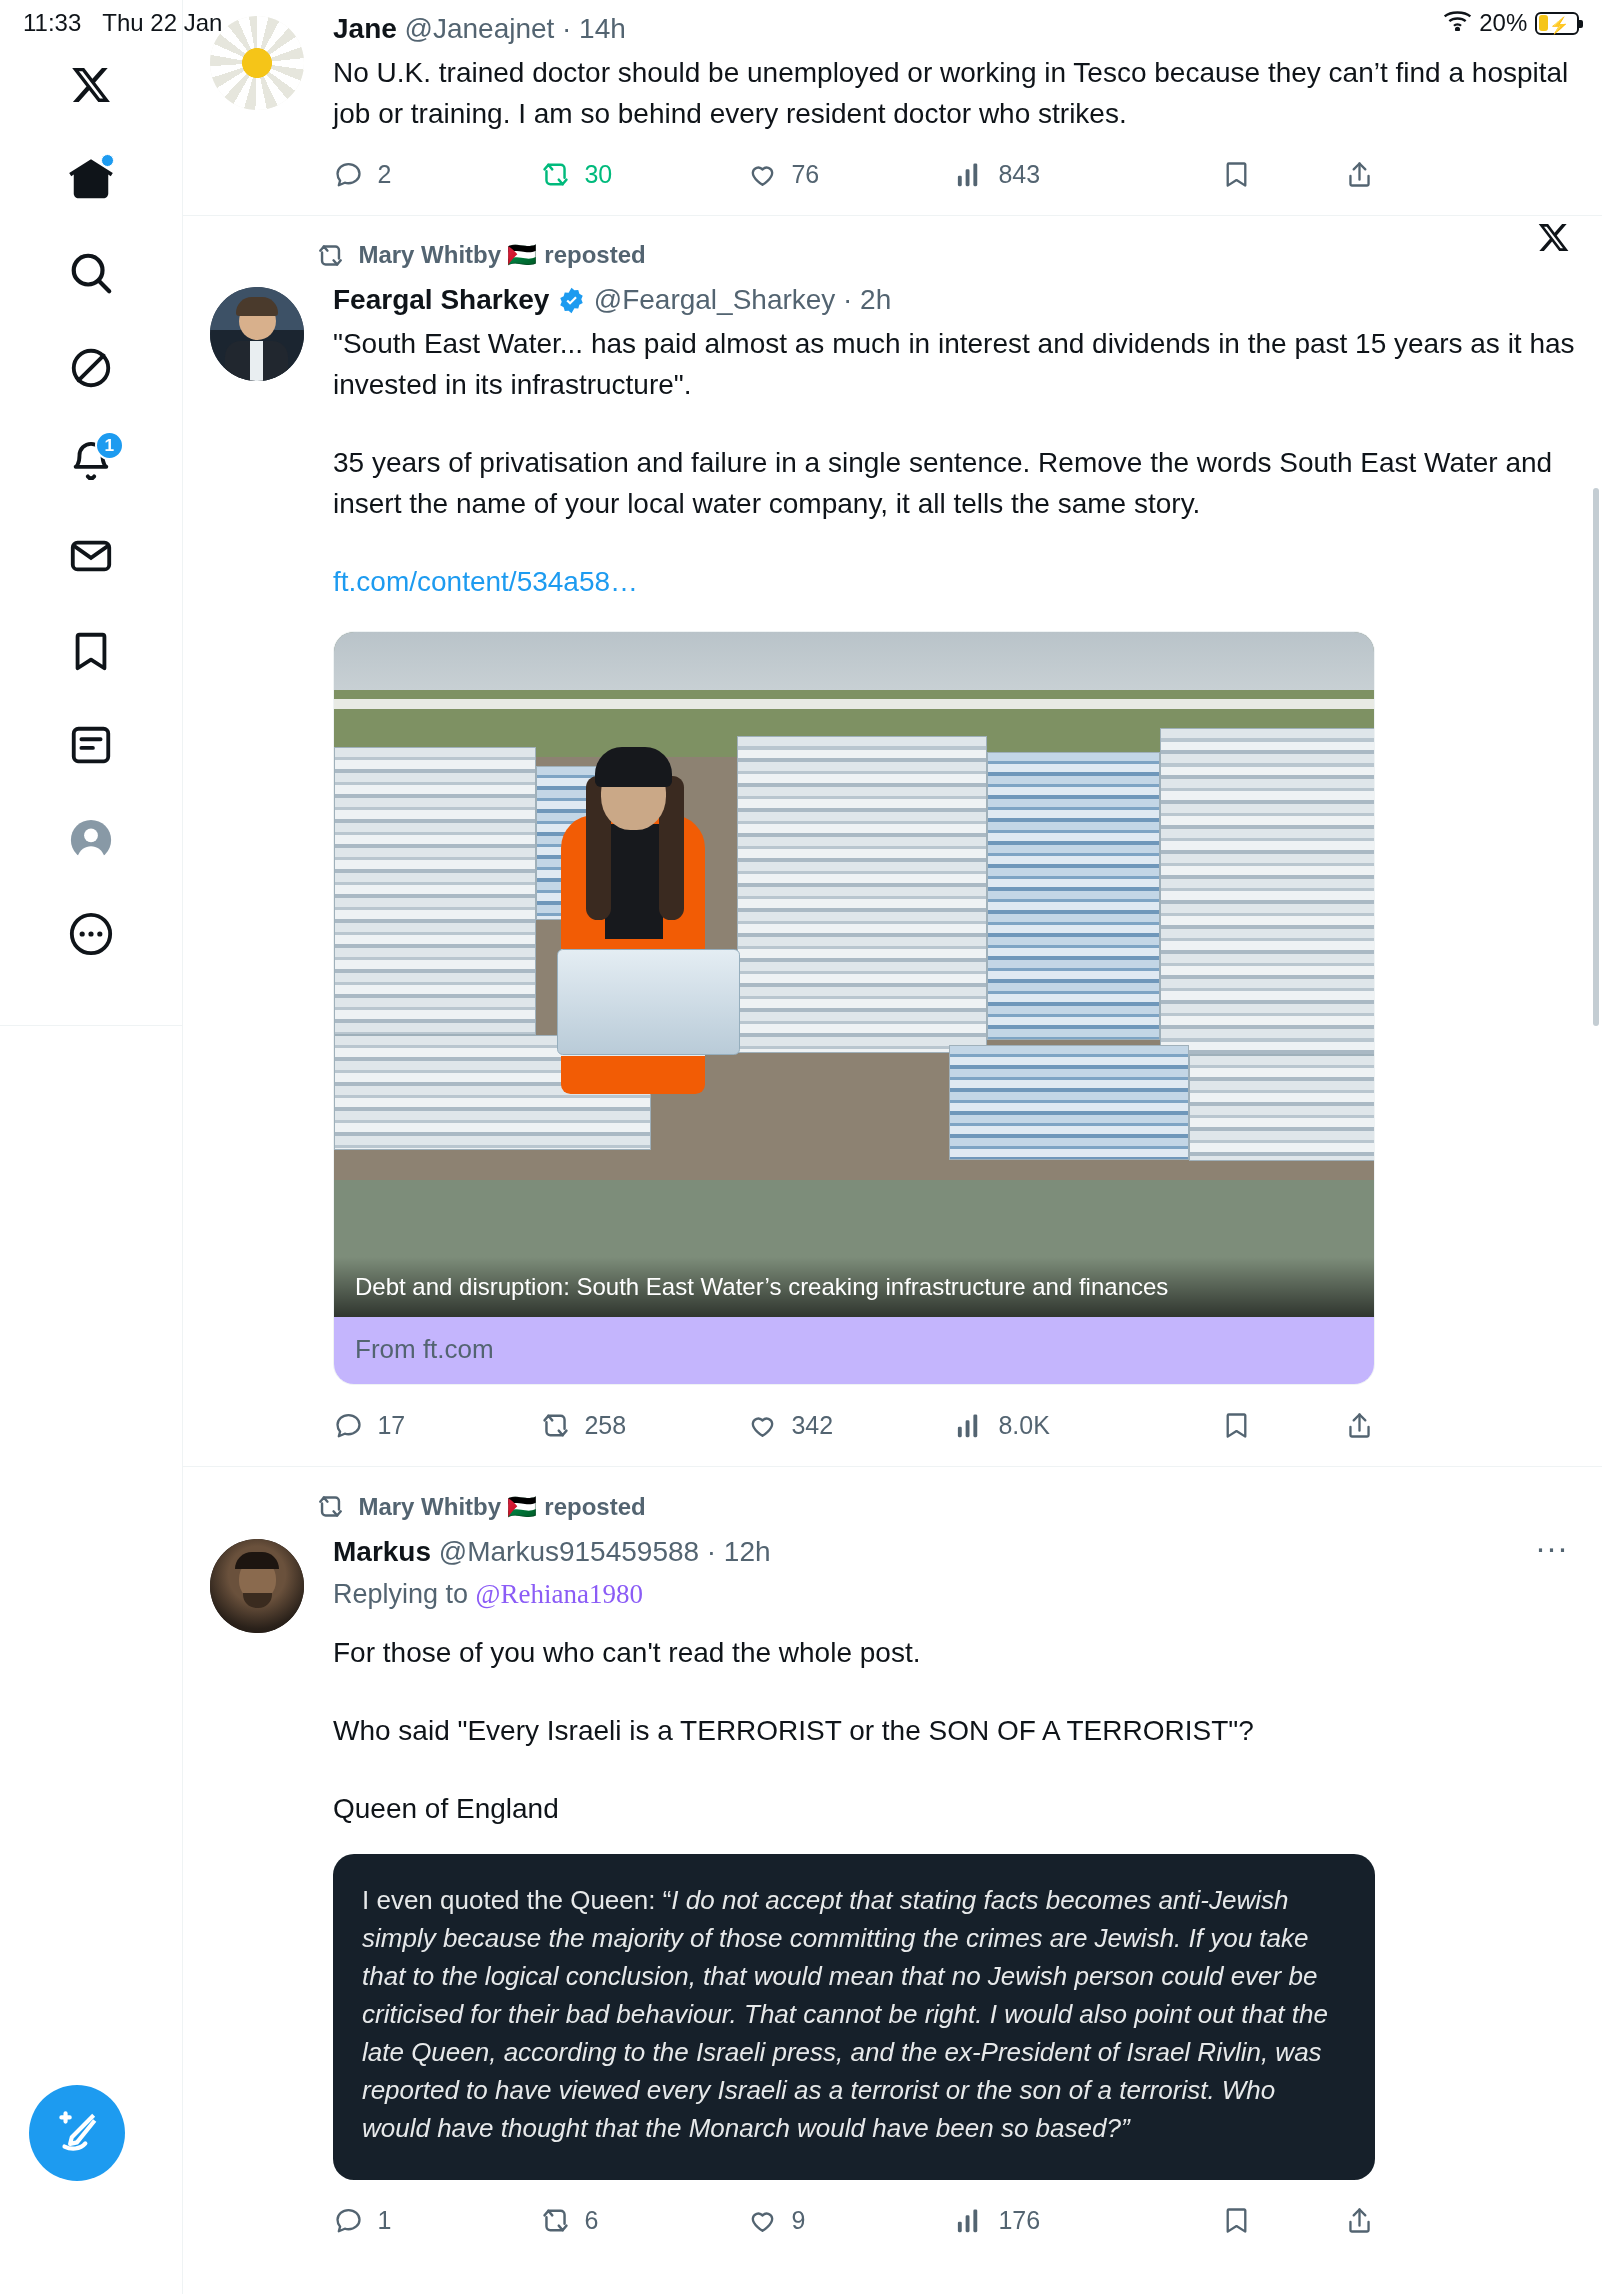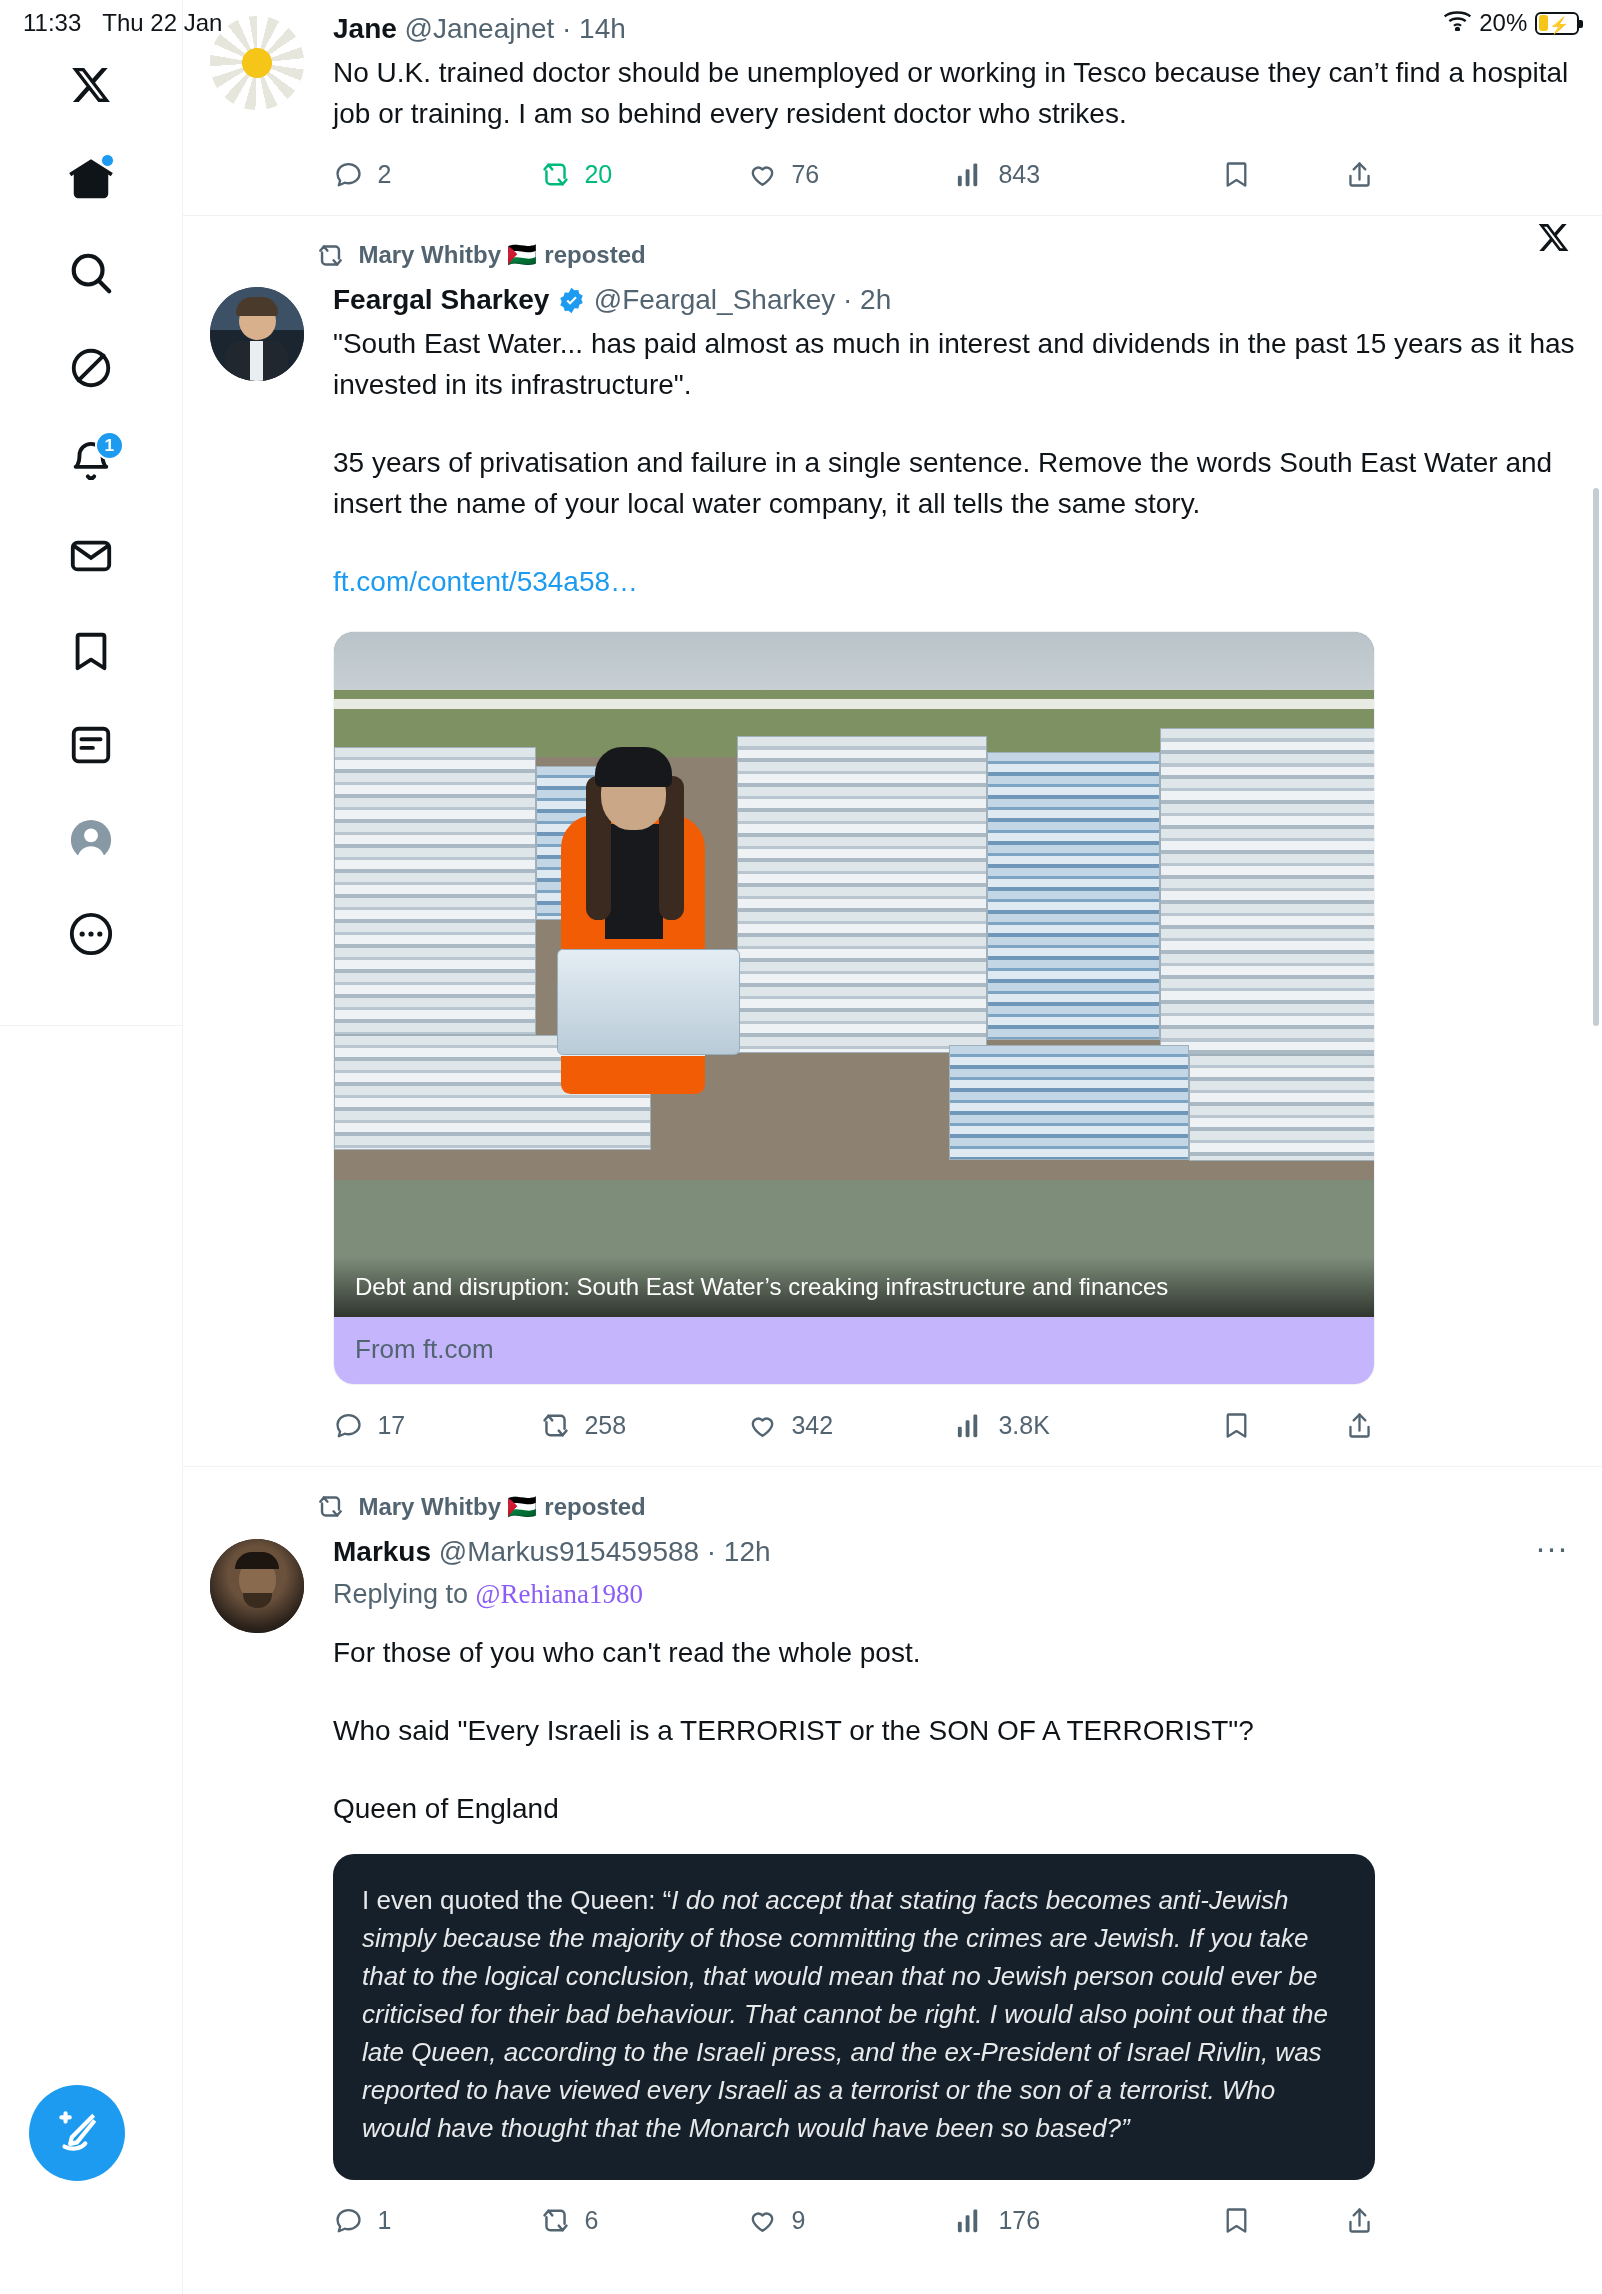--- a/index.html
+++ b/index.html
@@ -518,21 +518,21 @@
             </svg>
             <span>2</span>
           </div>
           <div class="action retweeted">
             <svg width="31" height="31" viewBox="0 0 24 24" fill="none" stroke="#00ba7c" stroke-width="1.9">
               <path d="M6.5 4.5h9.5a3 3 0 013 3v7" stroke-linecap="round"></path>
               <path d="M3.5 8l3-3.5L9.5 8" stroke-linecap="round" stroke-linejoin="round"></path>
               <path d="M17.5 19.5H8a3 3 0 01-3-3v-7" stroke-linecap="round"></path>
               <path d="M20.5 16l-3 3.5-3-3.5" stroke-linecap="round" stroke-linejoin="round"></path>
             </svg>
-            <span>20</span>
+            <span>30</span>
           </div>
           <div class="action">
             <svg width="31" height="31" viewBox="0 0 24 24" fill="none" stroke="#536471" stroke-width="1.8">
               <path d="M12 20s-7.5-4.6-7.5-9.4A4.2 4.2 0 0112 8.2a4.2 4.2 0 017.5 2.4C19.5 15.4 12 20 12 20z" stroke-linejoin="round"></path>
             </svg>
             <span>76</span>
           </div>
           <div class="action">
             <svg width="31" height="31" viewBox="0 0 24 24" fill="#536471">
               <rect x="3" y="13" width="3" height="8" rx="1"></rect>
@@ -653,21 +653,21 @@
               <path d="M12 20s-7.5-4.6-7.5-9.4A4.2 4.2 0 0112 8.2a4.2 4.2 0 017.5 2.4C19.5 15.4 12 20 12 20z" stroke-linejoin="round"></path>
             </svg>
             <span>342</span>
           </div>
           <div class="action">
             <svg width="31" height="31" viewBox="0 0 24 24" fill="#536471">
               <rect x="3" y="13" width="3" height="8" rx="1"></rect>
                 <rect x="9" y="8" width="3" height="13" rx="1"></rect>
               <rect x="15" y="3.5" width="3" height="17.5" rx="1"></rect>
             </svg>
-            <span>3.8K</span>
+            <span>8.0K</span>
           </div>
           <div class="action-spacer"></div>
           <div class="action last" style="margin-right:92px;">
             <svg width="31" height="31" viewBox="0 0 24 24" fill="none" stroke="#536471" stroke-width="1.8">
               <path d="M6 3.5h12a.8.8 0 01.8.8V20.6L12 16.3l-6.8 4.3V4.3a.8.8 0 01.8-.8z" stroke-linejoin="round"></path>
             </svg>
           </div>
           <div class="action last">
             <svg width="31" height="31" viewBox="0 0 24 24" fill="none" stroke="#536471" stroke-width="1.8">
               <path d="M12 16V3.5" stroke-linecap="round"></path>

